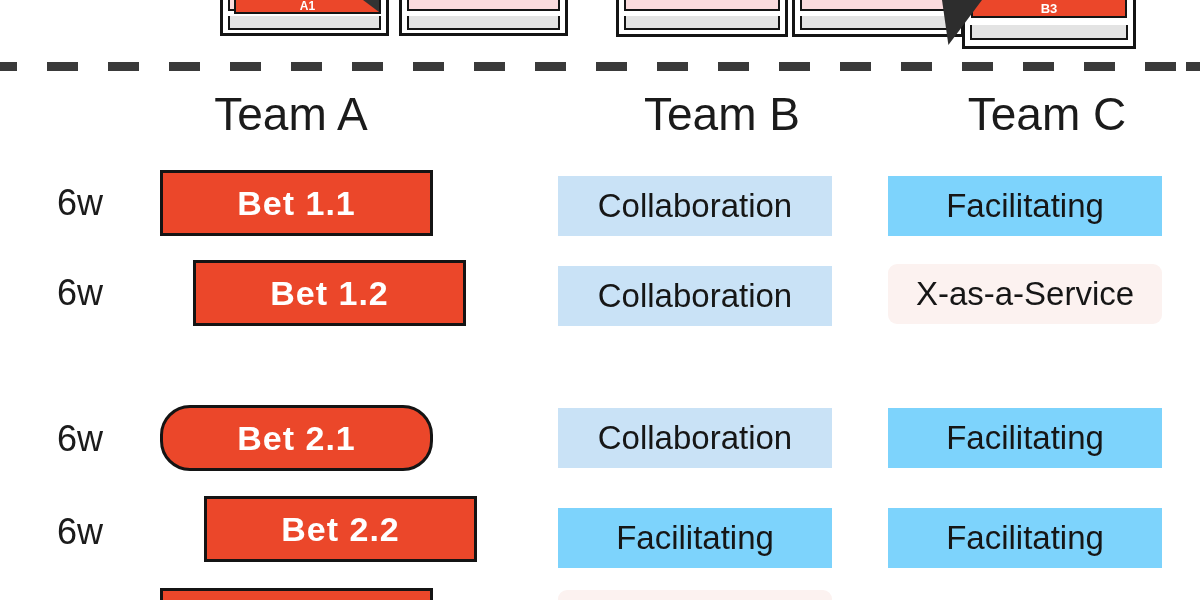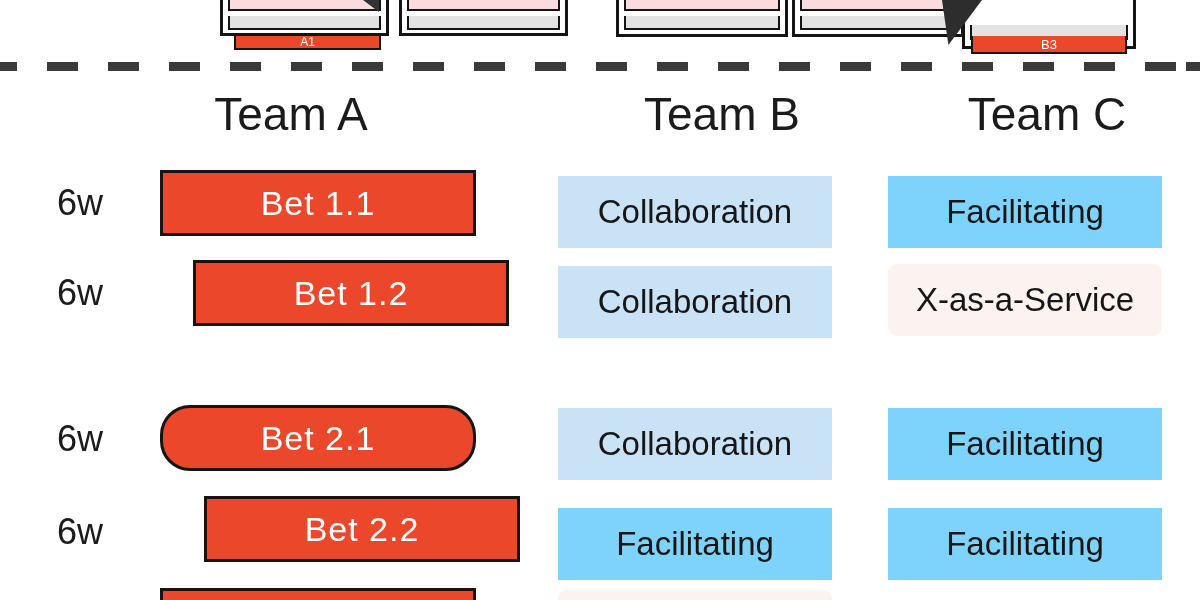--- a/index.html
+++ b/index.html
@@ -6,21 +6,21 @@
   #canvas{
     position:relative;width:1200px;height:600px;overflow:hidden;background:#ffffff;
     font-family:"Liberation Sans",sans-serif;color:#161616;
   }
 
   
   .card{position:absolute;top:0;background:#ffffff;border:3px solid #141414;border-top:none;}
   .card-bar{position:absolute;left:5px;right:5px;border:2px solid #141414;border-top:none;box-sizing:border-box;}
   .bar-pink{top:0;height:11px;background:#FBDBDD;}
   .bar-gray{top:16px;height:14px;background:#E3E3E3;}
-  .bar-red{background:#EB472A;color:#ffffff;font-weight:normal;text-align:center;overflow:hidden;z-index:2;margin-top:36px;}
+  .bar-red{background:#EB472A;color:#ffffff;font-weight:bold;text-align:center;overflow:hidden;z-index:2;}
   .card1 .bar-red{left:11px;right:5px;top:0;height:14px;font-size:12px;line-height:13px;}
   .card5 .bar-red{left:6px;right:6px;top:0;height:18px;font-size:13px;line-height:17px;}
   .card5 .bar-gray{top:25px;height:15px;}
   .fold{position:absolute;top:0;right:7px;width:16px;height:12px;background:#333333;
         clip-path:polygon(0 0,100% 0,100% 100%);z-index:3;}
   .flag{position:absolute;left:942px;top:0;width:40px;height:45px;background:#2d2d2d;
         clip-path:polygon(0 0,100% 0,16% 100%);z-index:6;}
 
   
   .divider{position:absolute;left:0;top:62px;width:1200px;height:9px;
@@ -30,24 +30,24 @@
   
   .team-header{position:absolute;top:88px;height:52px;font-size:46px;line-height:52px;
     text-align:center;color:#1b1b1b;}
   .th-a{left:160px;width:262px;}
   .th-b{left:585px;width:274px;}
   .th-c{left:910px;width:274px;}
 
   
   .duration{position:absolute;left:38px;width:84px;font-size:36px;text-align:center;
     display:flex;align-items:center;justify-content:center;height:66px;color:#1b1b1b;}
-  .bet{position:absolute;left:160px;width:316px;height:66px;box-sizing:border-box;
+  .bet{position:absolute;left:160px;width:273px;height:66px;box-sizing:border-box;
     background:#EB472A;border:3px solid #141414;display:flex;align-items:center;justify-content:center;
-    color:#ffffff;font-weight:normal;font-size:34px;letter-spacing:1px;}
-  .mode{position:absolute;width:274px;height:72px;display:flex;align-items:center;justify-content:center;
+    color:#ffffff;font-weight:bold;font-size:34px;letter-spacing:1px;}
+  .mode{position:absolute;width:274px;height:60px;display:flex;align-items:center;justify-content:center;
     font-size:33px;color:#161616;}
   .col-b{left:558px;}
   .col-c{left:888px;}
   .collab{background:#C9E2F6;}
   .facil{background:#7dd3fc;}
   .xaas{background:#FCF2F0;border-radius:9px;}
 
   
   .r1-dur{top:170px;} .r1-bet{top:170px;} .r1-b{top:176px;} .r1-c{top:176px;}
   .r2-dur{top:260px;} .r2-bet{top:260px;margin-left:33px;} .r2-b{top:266px;} .r2-c{top:264px;}

